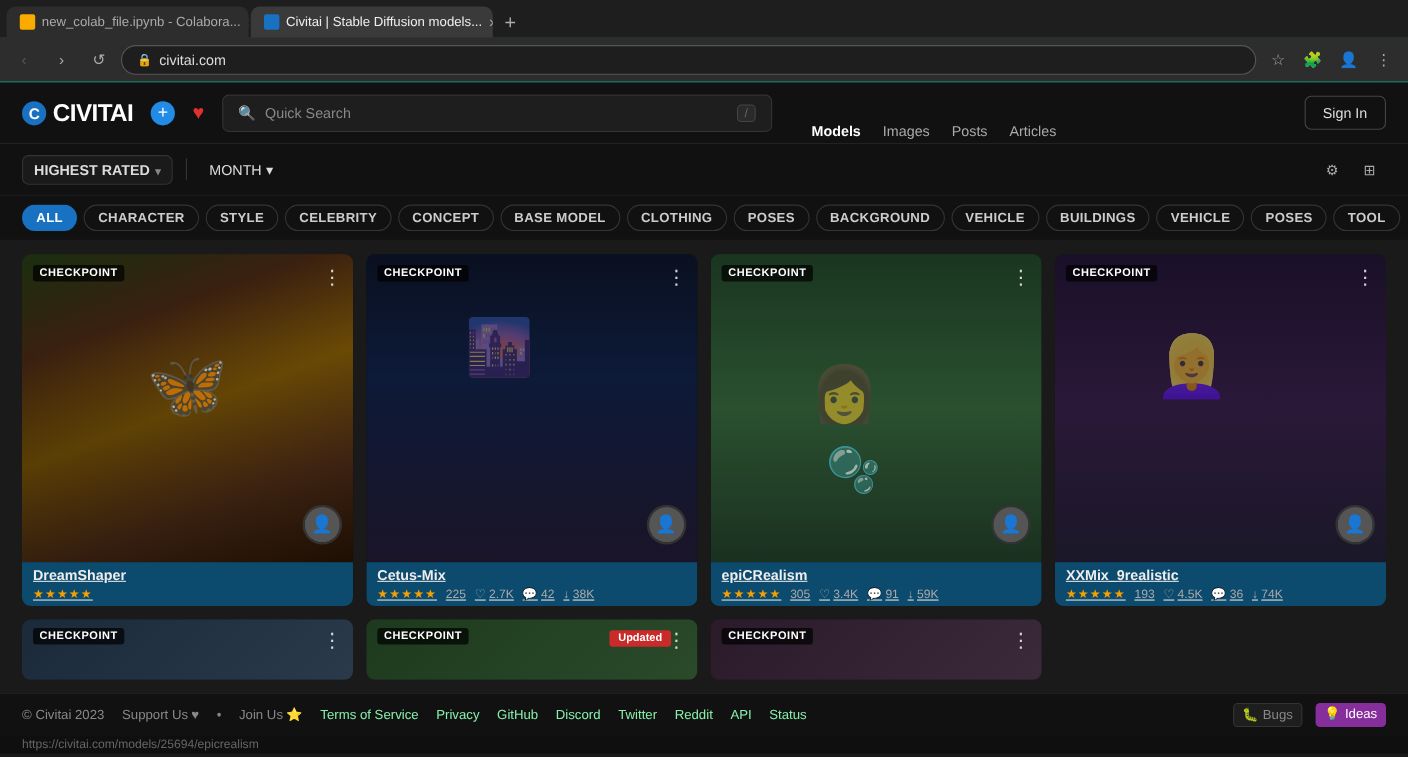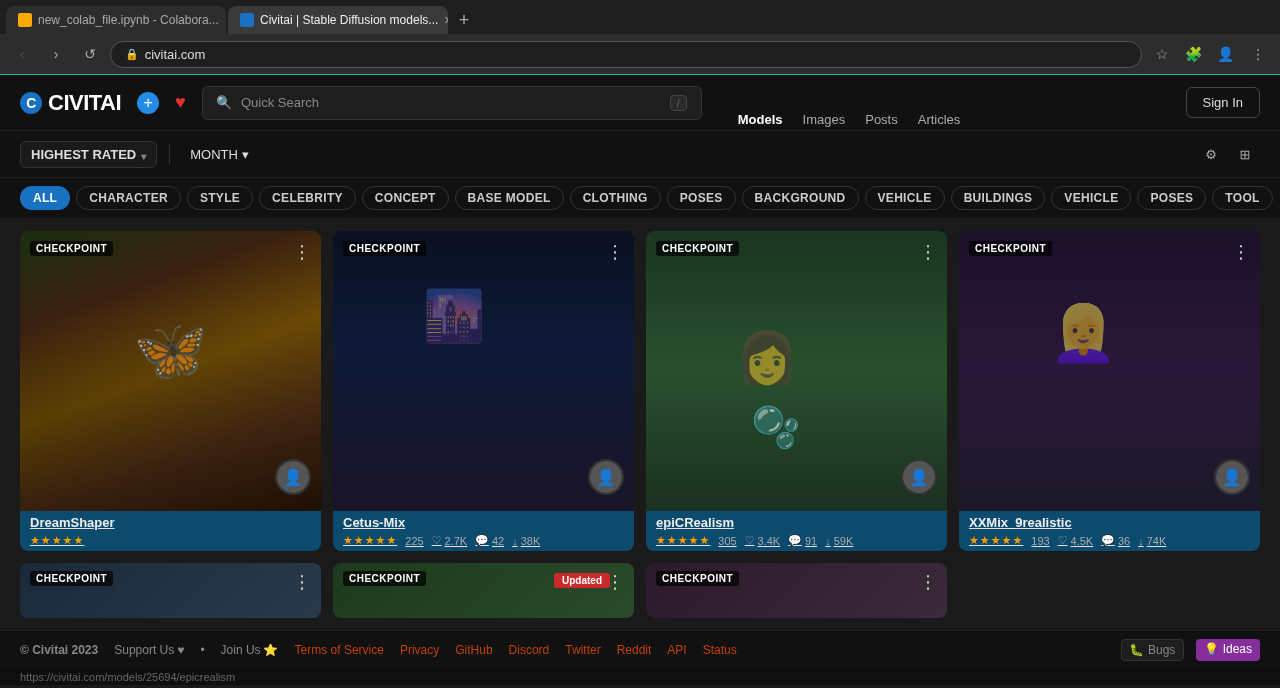--- a/index.html
+++ b/index.html
@@ -408,24 +408,24 @@
       padding: 8px 20px;
       display: flex;
       align-items: center;
       gap: 16px;
       border-top: 1px solid #1e1e1e;
       font-size: 12px;
       color: #666;
     }
     .footer-brand {
       color: #888;
-      font-weight: 700;
+      font-weight: 400;
     }
     .footer-link {
-      color: #c2410c;
+      color: #86efac;
       text-decoration: none;
       cursor: pointer;
     }
     .footer-support {
       display: flex;
       align-items: center;
       gap: 3px;
       color: #888;
       cursor: pointer;
     }

